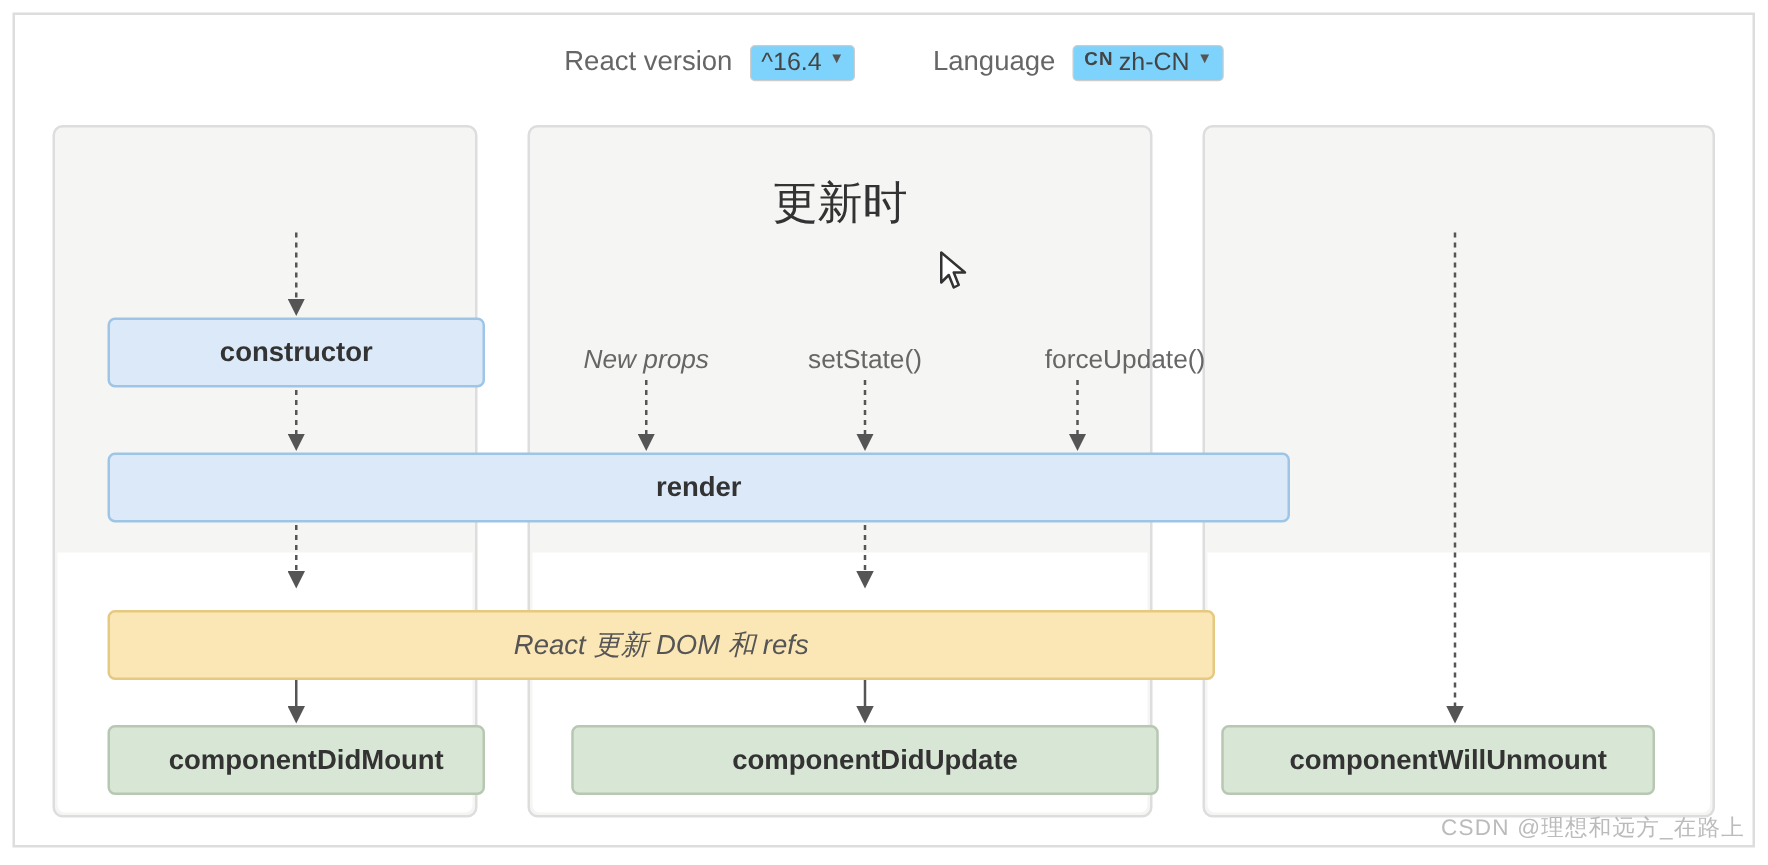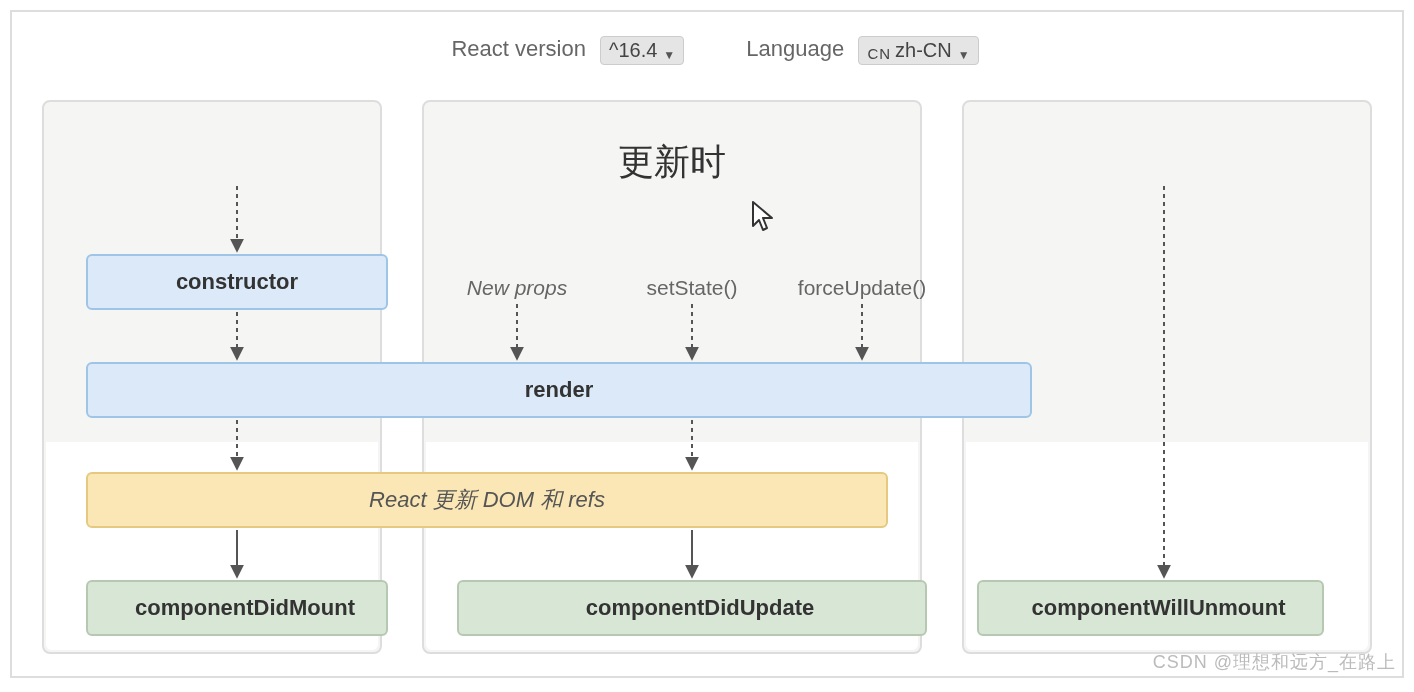--- a/index.html
+++ b/index.html
@@ -29,33 +29,33 @@
     font-size: 22px;
     color: #555;
   }
   .control-group {
     display: inline-block;
     margin: 0 20px;
   }
   .control-label { color: #666; margin-left: 16px; }
   .select-box {
     display: inline-flex;
-    align-items: flex-end;
+    align-items: flex-start;
     border: 1px solid #ccc;
     border-radius: 4px;
     padding: 2px 8px;
     margin-left: 8px;
     font-size: 20px;
     color: #444;
-    background: #e5e5e5;
+    background: #7dd3fc;
     vertical-align: middle;
   }
   .select-box .tri { font-size: 12px; margin-left: 6px; color: #555; }
   .cn-prefix {
-    font-weight: normal;
+    font-weight: bold;
     font-size: 15px;
     margin-right: 4px;
     letter-spacing: 1px;
   }
   
   .cols {
     position: absolute;
     top: 88px;
     left: 30px;
     right: 30px;
@@ -114,23 +114,23 @@
     width: 302px;
   }
   
   .box-render {
     top: 262px;
     left: 44px;
     width: 946px;
   }
   
   .box-dom {
-    top: 372px;
-    left: 44px;
-    width: 802px;
+    top: 388px;
+    left: 44px;
+    width: 886px;
   }
   
   .box-didmount {
     top: 480px;
     left: 44px;
     width: 302px;
   }
   .box-didupdate {
     top: 480px;
     left: 415px;
@@ -146,21 +146,21 @@
     position: absolute;
     top: 176px;
     font-size: 21px;
     color: #666;
     text-align: center;
     width: 150px;
     z-index: 5;
   }
   .trig-newprops { left: 400px; font-style: italic; }
   .trig-setstate { left: 575px; }
-  .trig-forceupd { left: 745px; }
+  .trig-forceupd { left: 783px; }
   
   svg.arrows {
     position: absolute;
     top: 0;
     left: 0;
     width: 100%;
     height: 100%;
     pointer-events: none;
     z-index: 4;
   }

